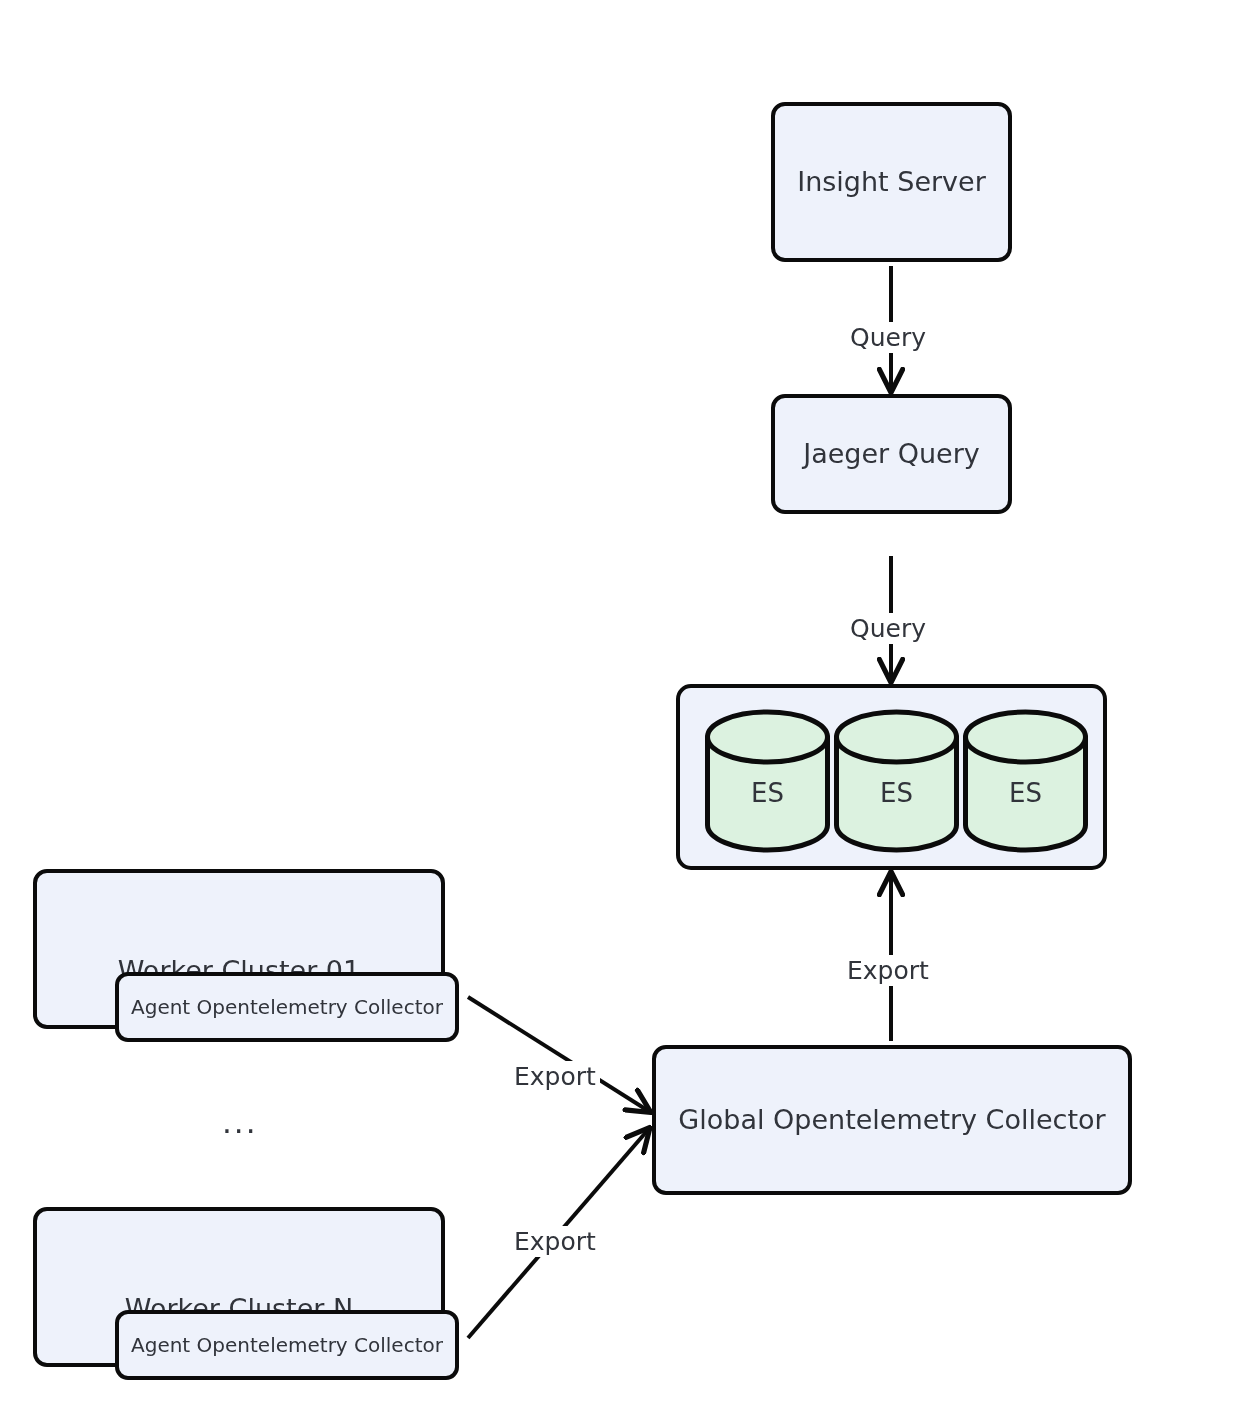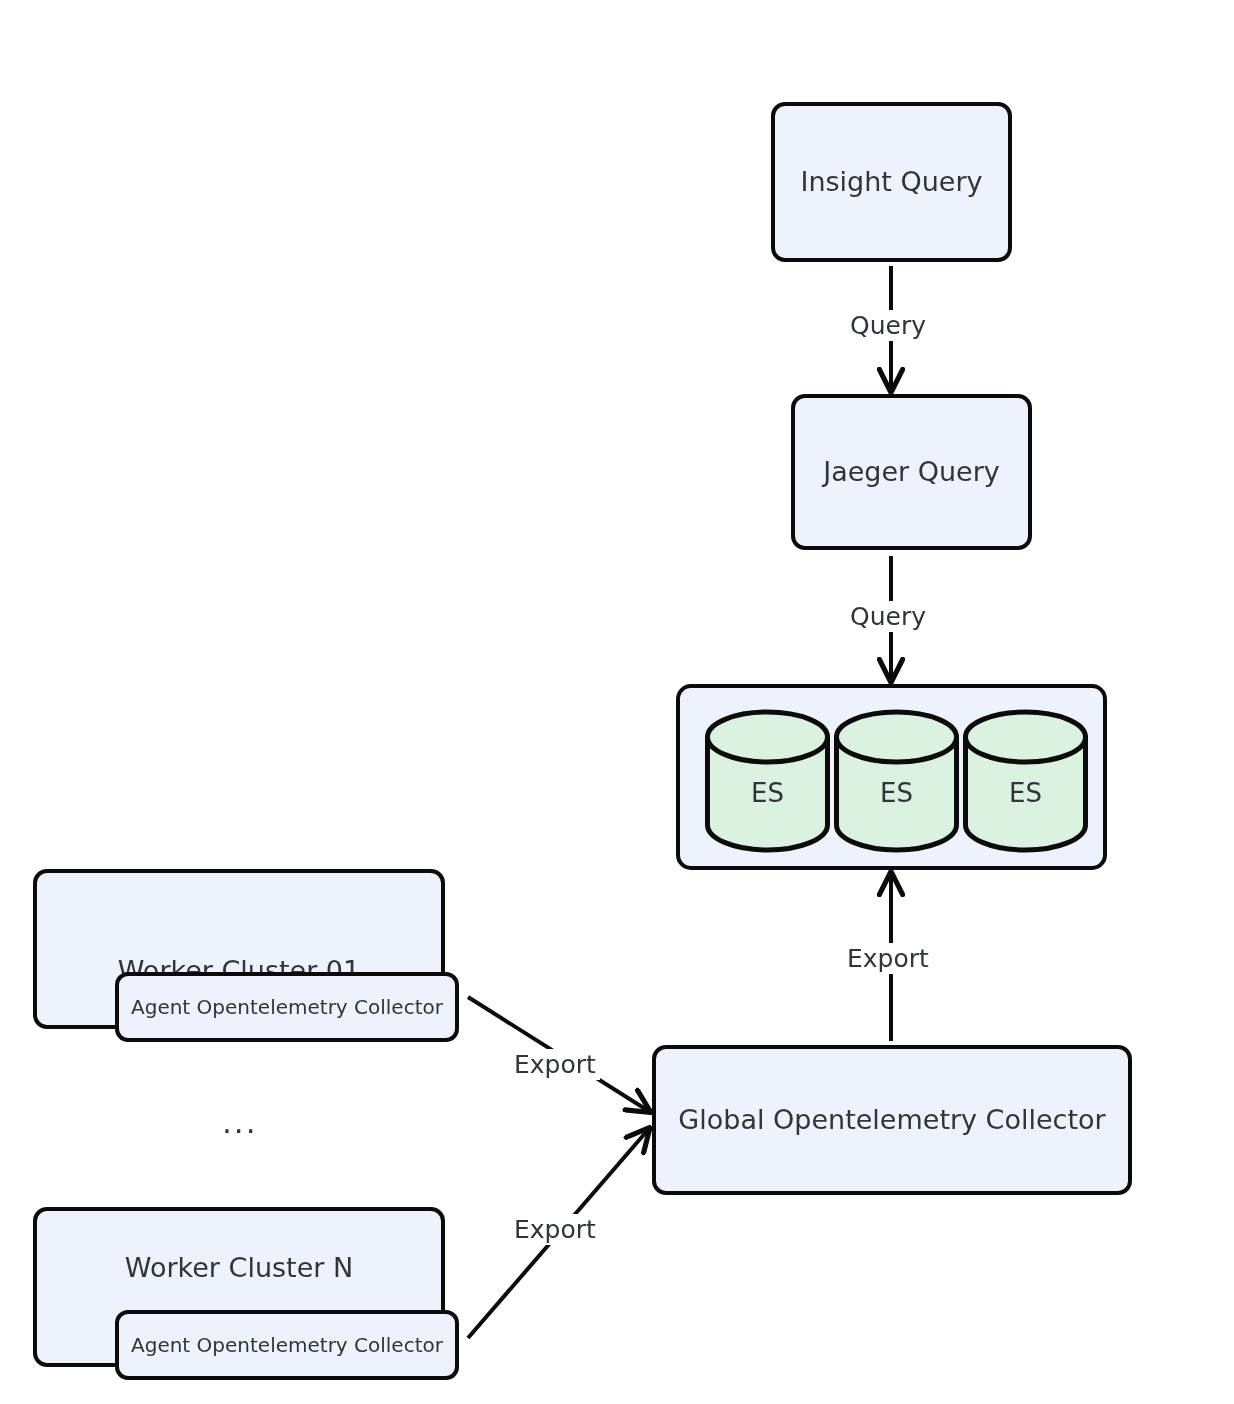--- a/index.html
+++ b/index.html
@@ -45,42 +45,42 @@
     display: block;
     white-space: nowrap;
   }
 
   
   #node-insight-server {
     left: 771px; top: 102px; width: 241px; height: 160px;
     font-size: 27px;
   }
   #node-jaeger-query {
-    left: 771px; top: 394px; width: 241px; height: 156px;
-    font-size: 27px;
-    margin-left: 20px;
+    left: 771px; top: 394px; width: 241px; height: 120px;
+    font-size: 27px;
   }
   #node-es-cluster {
     left: 676px; top: 684px; width: 431px; height: 186px;
     border-radius: 15px;
     display: block;
     padding: 0;
   }
   #node-global-collector {
     left: 652px; top: 1045px; width: 480px; height: 150px;
     font-size: 27px;
   }
   #node-worker-01 {
     left: 33px; top: 869px; width: 412px; height: 160px;
     align-items: flex-end;
     padding-bottom: 38px;
     font-size: 27px;
   }
   #node-worker-n {
     left: 33px; top: 1207px; width: 412px; height: 160px;
+    align-items: flex-end;
     justify-content: center;
     padding-bottom: 38px;
     font-size: 27px;
   }
   #node-agent-01 {
     left: 115px; top: 972px; width: 344px; height: 70px;
     font-size: 20px;
     border-radius: 13px;
   }
   #node-agent-n {
@@ -121,20 +121,21 @@
   }
 
   
   .edge-label {
     position: absolute;
     font-size: 25px;
     color: #31343b;
     white-space: nowrap;
     background: #ffffff;
     padding: 1px 4px;
+    margin-top: 12px;
   }
   #label-query-1 { left: 846px; top: 310px; }
   #label-query-2 { left: 846px; top: 601px; }
   #label-export-es { left: 843px; top: 943px; }
   #label-export-top { left: 510px; top: 1049px; }
   #label-export-bottom { left: 510px; top: 1214px; }
 
   #ellipsis-more {
     position: absolute;
     left: 222px;
@@ -161,21 +162,21 @@
     <line x1="891" y1="556" x2="891" y2="678" stroke="#0b0b0b" stroke-width="4" marker-end="url(#arrowhead)"></line>
 
     <line x1="891" y1="1041" x2="891" y2="876" stroke="#0b0b0b" stroke-width="4" marker-end="url(#arrowhead)"></line>
 
     <line x1="468" y1="997" x2="647" y2="1110" stroke="#0b0b0b" stroke-width="4" marker-end="url(#arrowhead)"></line>
 
     <line x1="468" y1="1338" x2="647" y2="1131" stroke="#0b0b0b" stroke-width="4" marker-end="url(#arrowhead)"></line>
   </svg>
 
   <div class="node" id="node-insight-server">
-    <span class="node-label">Insight Query</span>
+    <span class="node-label">Insight Server</span>
   </div>
 
   <div class="node" id="node-jaeger-query">
     <span class="node-label">Jaeger Query</span>
   </div>
 
   <div class="node" id="node-es-cluster">
 
     <div class="cyl-wrap" id="cyl-es-1">
       <svg class="cyl-svg" width="129" height="146" viewBox="0 0 129 146">

